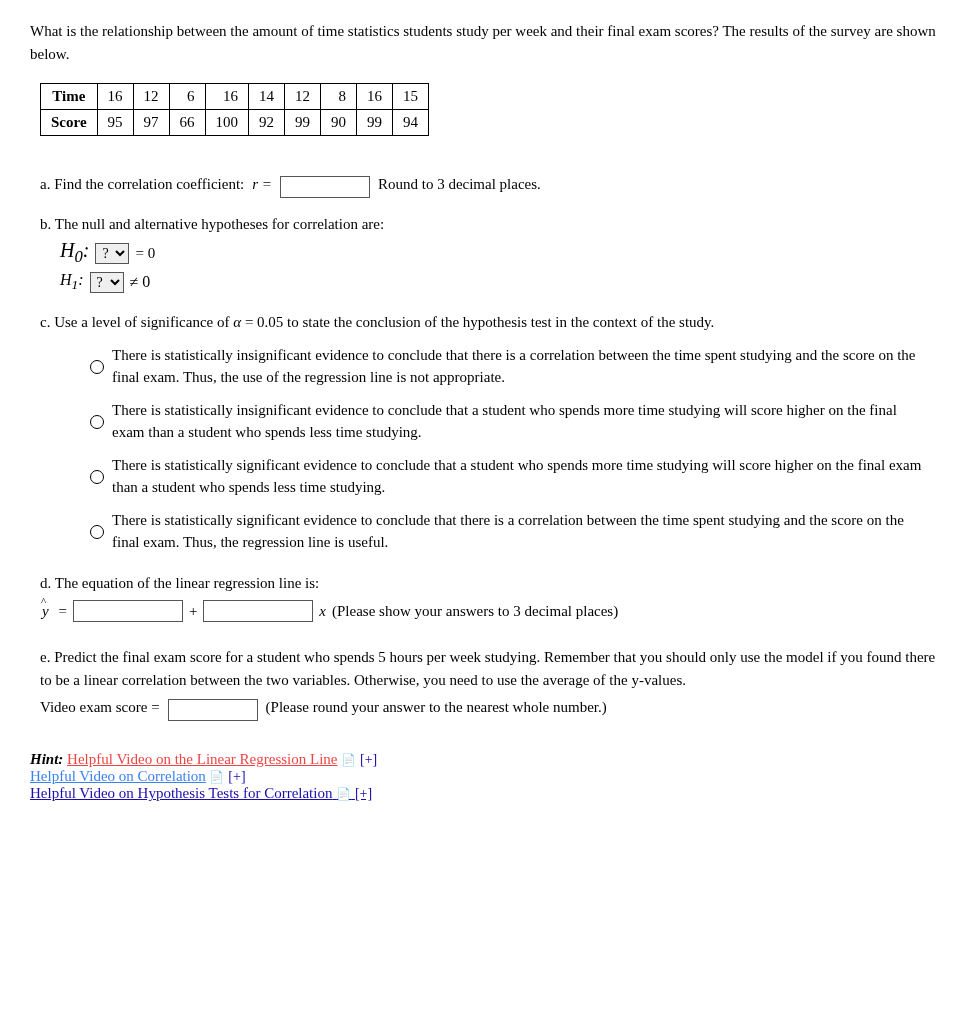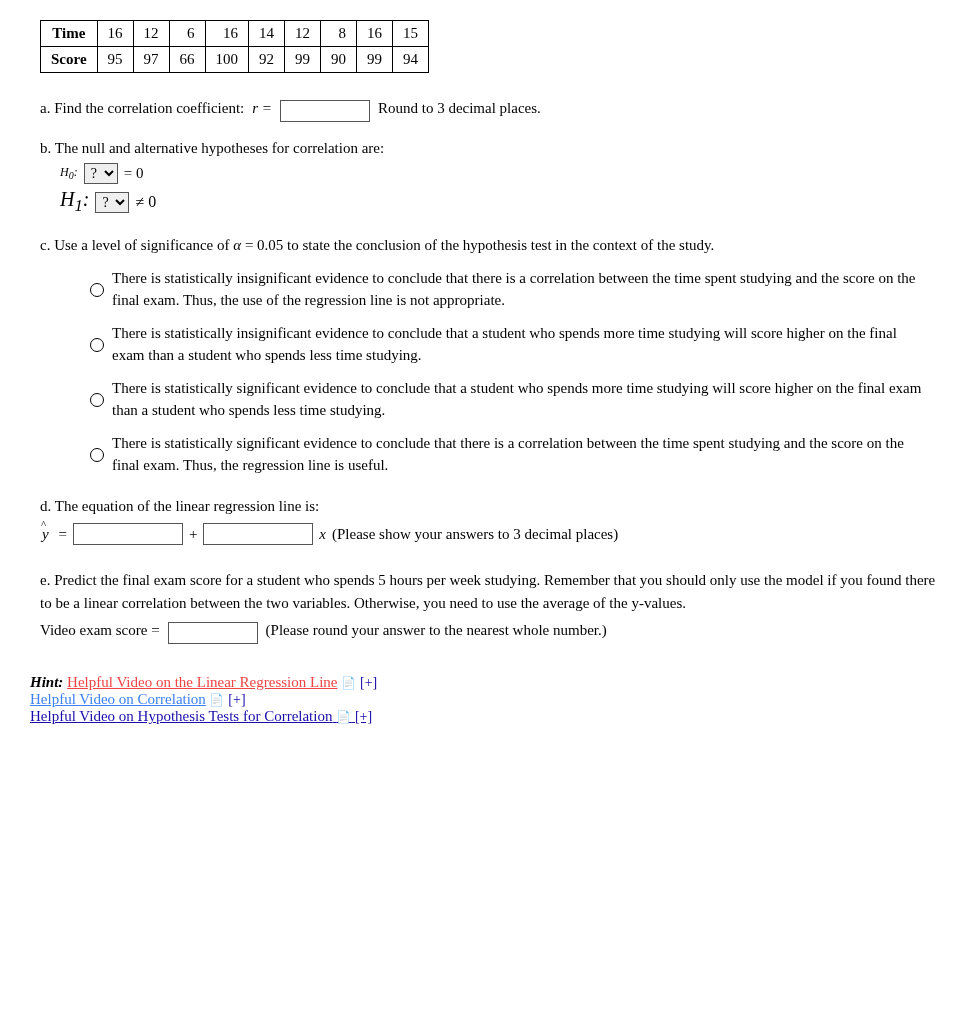--- a/index.html
+++ b/index.html
@@ -15,21 +15,21 @@
       padding: 20px 30px;
       width: 975px;
       min-height: 1024px;
     }
     .question-text {
       margin-bottom: 18px;
       line-height: 1.5;
     }
     table.data-table {
       border-collapse: collapse;
-      margin-bottom: 27px;
+      margin-bottom: 40px;
       margin-left: 10px;
       padding-left: 16px;
     }
     table.data-table td, table.data-table th {
       border: 1px solid #000;
       padding: 4px 10px;
       text-align: right;
       font-size: 15px;
     }
     table.data-table .row-header {
@@ -133,20 +133,21 @@
       margin-bottom: 4px;
     }
     .predict-section {
       margin-top: 10px;
     }
   </style>
 </head>
 <body>
 
 <div>
+  <p class="question-text">What is the relationship between the amount of time statistics students study per week and their final exam scores? The results of the survey are shown below.</p>
 
   <table class="data-table">
     <tbody>
         <tr>
       <td class="row-header">Time</td>
       <td>16</td>
       <td>12</td>
       <td>6</td>
       <td>16</td>
       <td>14</td>
@@ -176,31 +177,31 @@
       <span style="font-style:italic;">r =</span>
       <input type="text" class="input-small" style="">
       <span>Round to 3 decimal places.</span>
     </div>
   </div>
 
   <div class="part">
     <div class="part-label">b. The null and alternative hypotheses for correlation are:</div>
     <div class="hypothesis-block">
       <div class="hypothesis-line">
-        <span style="font-style:italic;font-size:12px;"><i>H</i><sub>0</sub>:</span>
+        <span style="font-style:italic;font-size:20px;"><i>H</i><sub>0</sub>:</span>
         <select>
           <option>?</option>
           <option>ρ</option>
           <option>μ</option>
           <option>β</option>
         </select>
         <span>= 0</span>
       </div>
       <div class="hypothesis-line">
-        <span style="font-style:italic;font-size:20px;"><i>H</i><sub>1</sub>:</span>
+        <span style="font-style:italic;font-size:16px;"><i>H</i><sub>1</sub>:</span>
         <select>
           <option>?</option>
           <option>ρ</option>
           <option>μ</option>
           <option>β</option>
         </select>
         <span style="font-size:16px;">≠ 0</span>
       </div>
     </div>
   </div>

